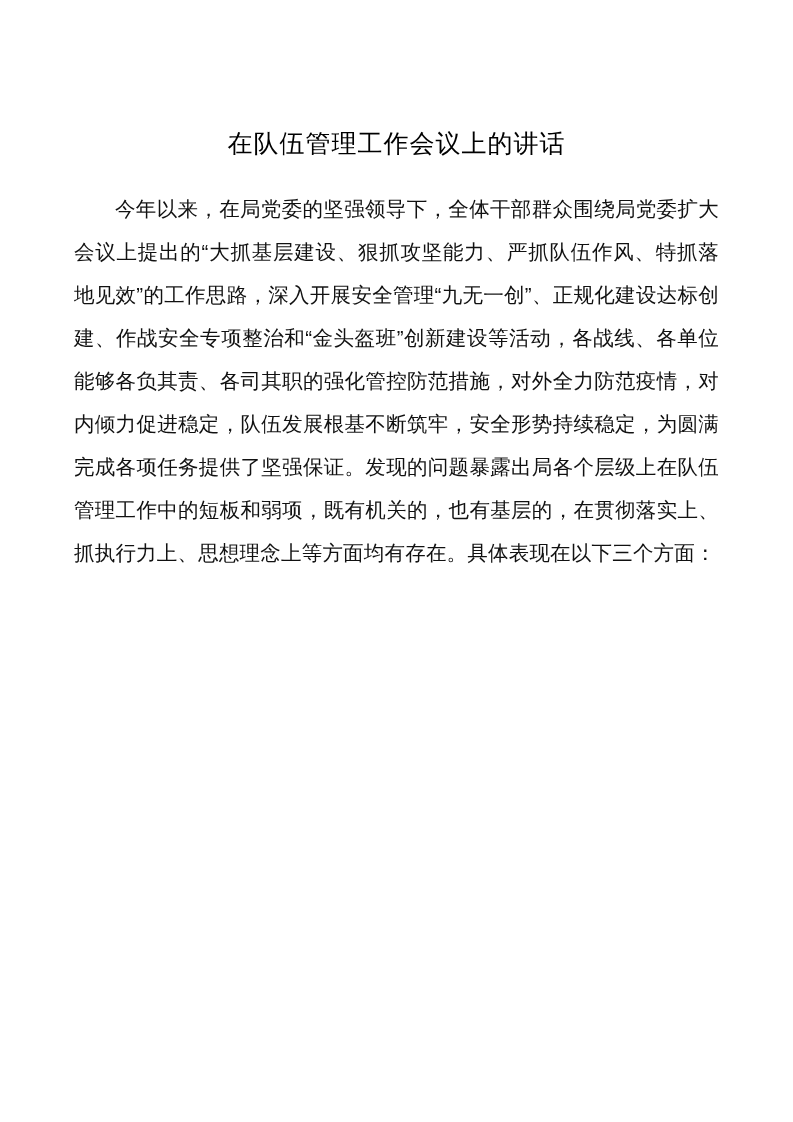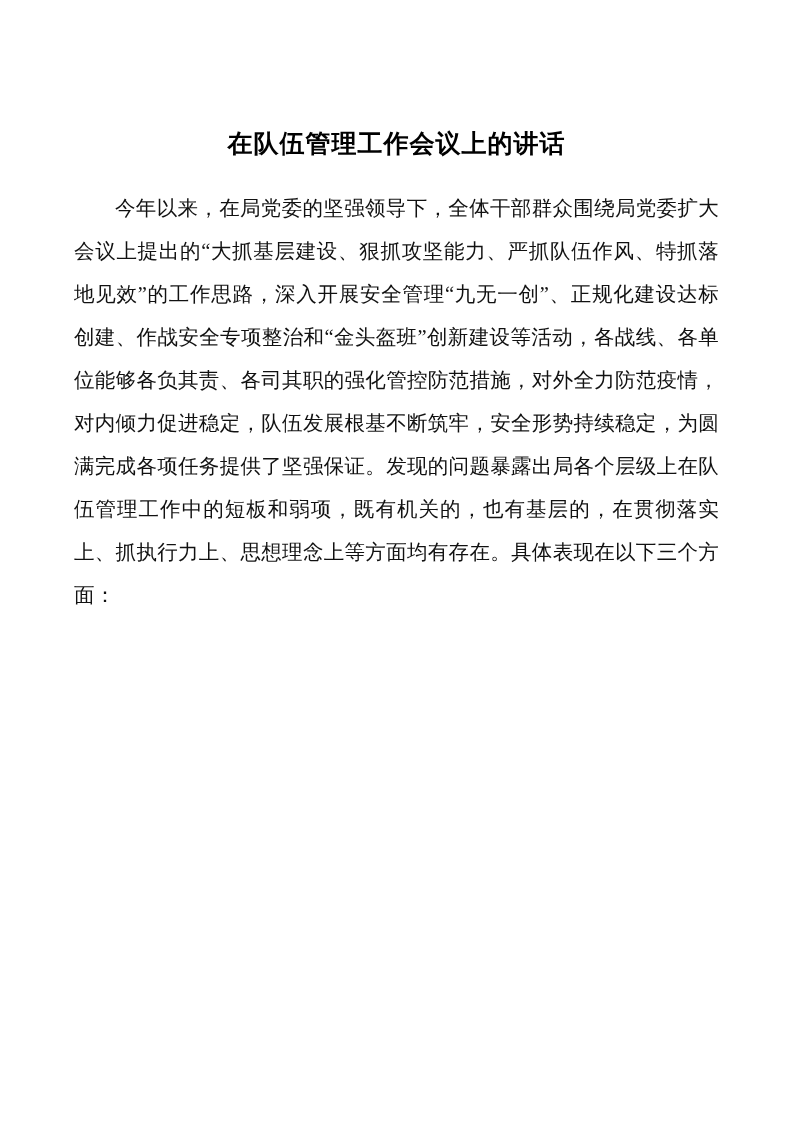--- a/index.html
+++ b/index.html
@@ -17,30 +17,30 @@
   .page {
     box-sizing: border-box;
     width: 793px;
     height: 1122px;
     padding: 108px 74px 80px 74px;
     background: #ffffff;
     position: relative;
   }
   .doc-title {
     font-family: "DejaVu Sans", "Liberation Sans", sans-serif;
-    font-weight: bold;
+    font-weight: normal;
     font-size: 25px;
     text-align: center;
     letter-spacing: 1px;
     margin: 18px 0 26px 0;
     line-height: 1.4;
     color: #000;
   }
   .body-text p {
-    font-family: Liberation Serif, serif;
+    font-family: Liberation Sans, sans-serif;
     font-size: 20.5px;
     line-height: 43px;
     margin: 0 0 0 0;
     text-align: justify;
     text-justify: inter-ideograph;
     text-indent: 2em;
     letter-spacing: 0.2px;
     color: #111;
   }
   .body-text p + p {

